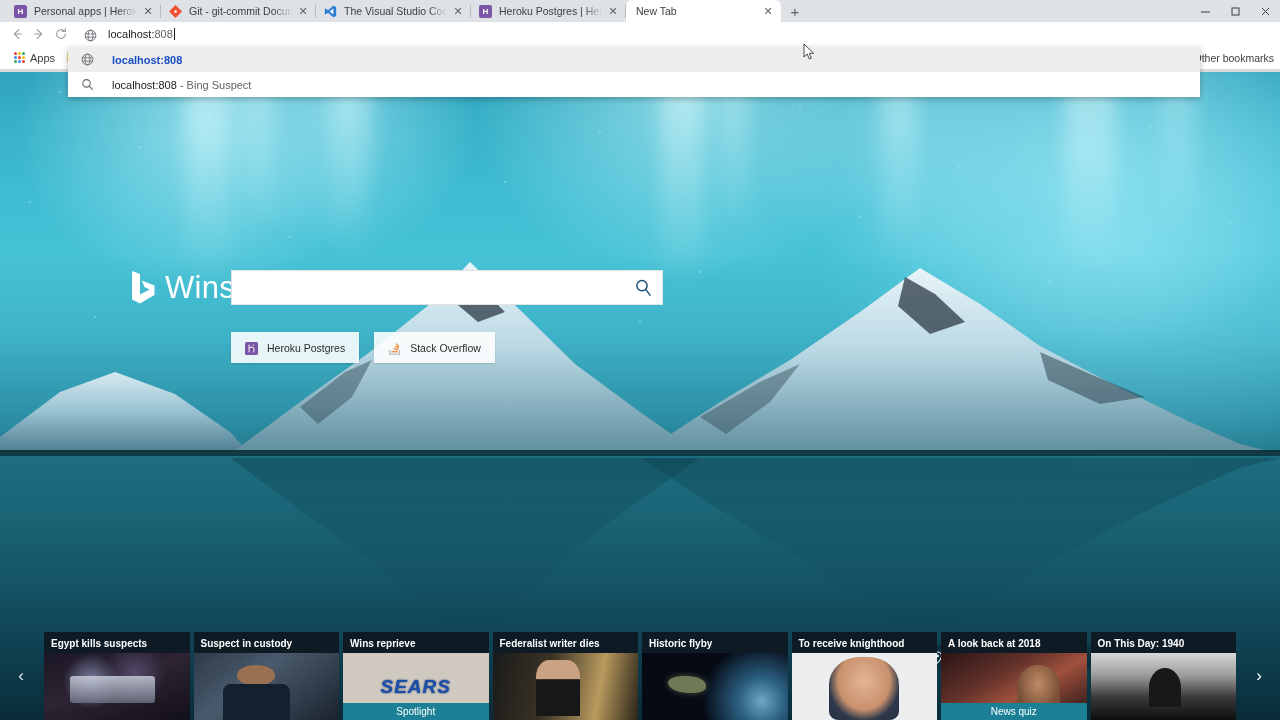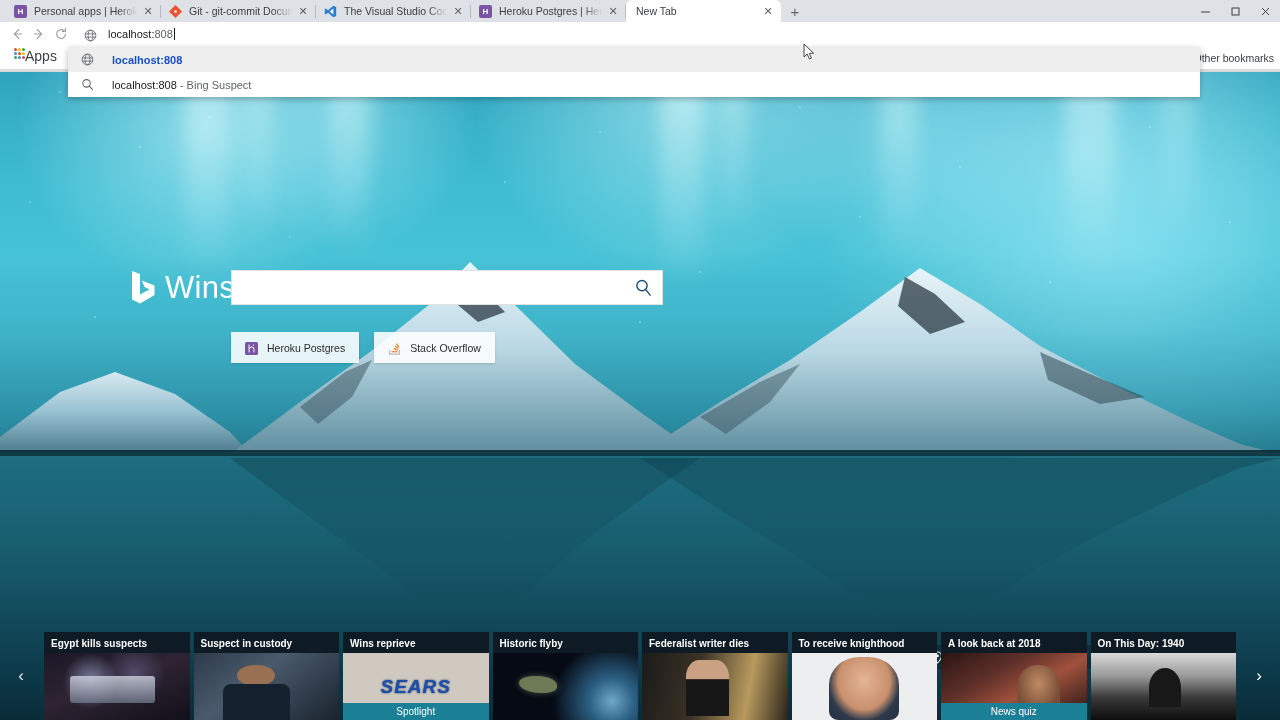--- a/index.html
+++ b/index.html
@@ -99,22 +99,22 @@
     width: 24px; height: 24px; display: flex; align-items: center;
     justify-content: center; color: #5f6368; font-size: 12px;
   }
   .tbicon.boxed svg { display:block; }
 
   .bookmarkbar {
     height: 24px; background: #ffffff; display: flex; align-items: center;
     padding: 0 8px; position: relative; border-bottom: 1px solid #dadce0;
   }
   .bm-item {
-    display: flex; height: 20px; padding: 0 6px;
-    font-size: 14px; color: #3c4043; 
+    display: flex; align-items: center; height: 20px; padding: 0 6px;
+    font-size: 11px; color: #3c4043; gap: 5px;
   }
   .apps-grid {
     width: 11px; height: 11px;
     display: grid; grid-template-columns: repeat(3, 3px);
     grid-template-rows: repeat(3, 3px); gap: 1px;
   }
   .apps-grid i { display: block; width: 3px; height: 3px; border-radius: 50%; }
   .folder-ic {
     width: 11px; height: 9px; background: #f6d57a; border-radius: 1px;
   }
@@ -609,30 +609,30 @@
 
         <div class="card">
           <div class="card-title">Wins reprieve</div>
           <div class="card-img">
             <div class="img-sears"></div>
             <div class="card-tag">Spotlight</div>
           </div>
         </div>
 
         <div class="card">
+          <div class="card-title">Federalist writer dies</div>
+          <div class="card-img">
+              <div class="img-writer"></div>
+            </div>
+        </div>
+
+        <div class="card">
           <div class="card-title">Historic flyby</div>
           <div class="card-img">
               <div class="img-flyby"></div>
-            </div>
-        </div>
-
-        <div class="card">
-          <div class="card-title">Federalist writer dies</div>
-          <div class="card-img">
-              <div class="img-writer"></div>
             </div>
         </div>
 
         <div class="card">
           <div class="card-title">To receive knighthood</div>
           <div class="card-img">
               <div class="img-knight"></div>
             </div>
         </div>
 

